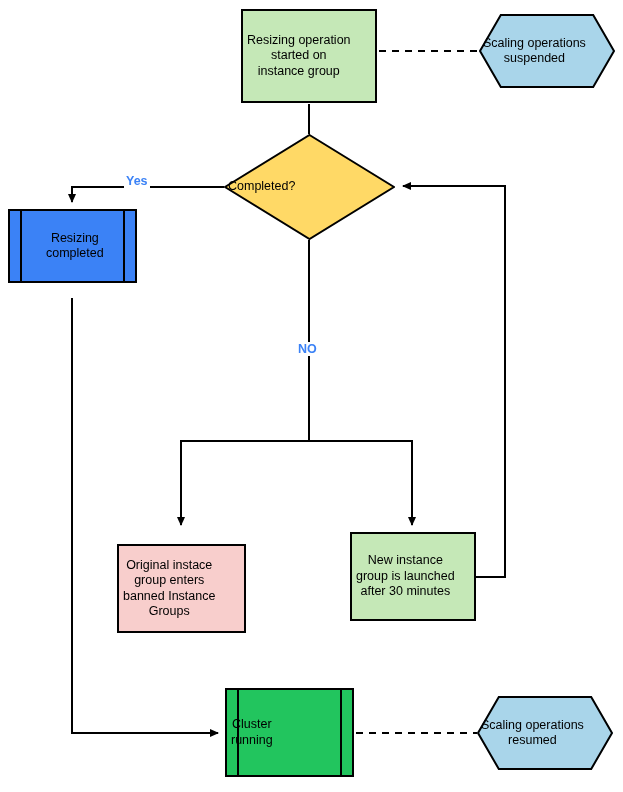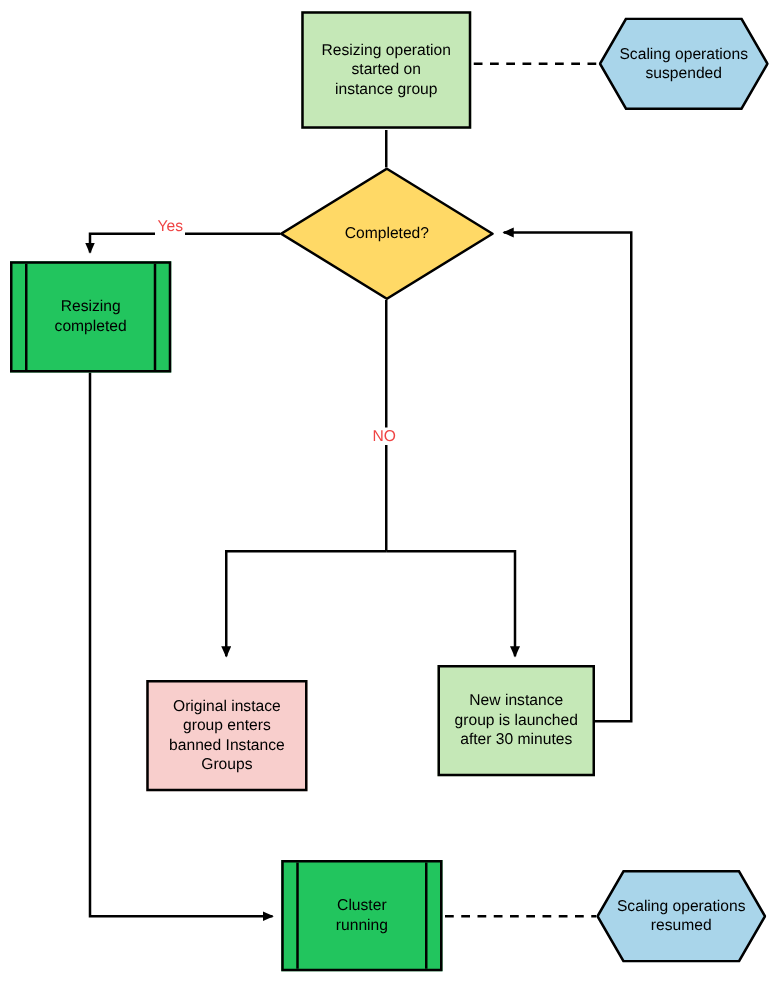--- a/index.html
+++ b/index.html
@@ -20,21 +20,20 @@
     left: 0;
     top: 0;
     width: 623px;
     height: 792px;
   }
   .node {
     position: absolute;
     box-sizing: border-box;
     display: flex;
     align-items: center;
-    justify-content: center;
     text-align: center;
   }
   .node .label {
     font-size: 12.5px;
     line-height: 15.5px;
     color: #000000;
     padding: 0 4px;
     white-space: pre-line;
   }
   
@@ -51,24 +50,25 @@
     bottom: 0;
     width: 0;
     border-left: 2px solid #000000;
   }
   .predef .bar.left  { left: 10px; }
   .predef .bar.right { right: 10px; }
   .edge-label {
     position: absolute;
     font-size: 12.5px;
     line-height: 14px;
-    color: #ef4444;
+    color: #3b82f6;
     background: #ffffff;
     padding: 0 2px;
     white-space: nowrap;
+    font-weight: bold;
   }
 </style>
 </head>
 <body>
 
 <div id="canvas">
 
   <svg id="edges" viewBox="0 0 623 792" xmlns="http://www.w3.org/2000/svg">
     <defs>
       <marker id="arrow" markerWidth="10" markerHeight="10" refX="8" refY="4" orient="auto" markerUnits="userSpaceOnUse">
@@ -109,21 +109,21 @@
     <polygon points="21.8,1 114.2,1 135,37 114.2,73 21.8,73 1,37" fill="none" stroke="#000000" stroke-width="2"></polygon>
   </svg>
 
   <svg style="position:absolute; left:224px; top:134px; width:171px; height:106px;" viewBox="0 0 171 106" xmlns="http://www.w3.org/2000/svg">
     <polygon points="85.5,1 170,53 85.5,105 1,53" fill="#ffd966" stroke="#000000" stroke-width="2"></polygon>
   </svg>
   <div class="node" style="left:224px; top:134px; width:171px; height:106px; background:transparent; border:0;">
     <div class="label">Completed?</div>
   </div>
 
-  <div class="node predef" style="left:8px; top:209px; width:129px; height:89px; background:#22c55e;">
+  <div class="node predef" style="left:8px; top:209px; width:129px; height:74px; background:#3b82f6;padding-left:32px;">
     <span class="bar left"></span>
     <span class="bar right"></span>
     <div class="label">Resizing
 completed</div>
   </div>
 
   <div class="node rect" style="left:117px; top:532px; width:129px; height:89px; background:#f8cecc;margin-top:12px;">
     <div class="label">Original instace
 group enters
 banned Instance

